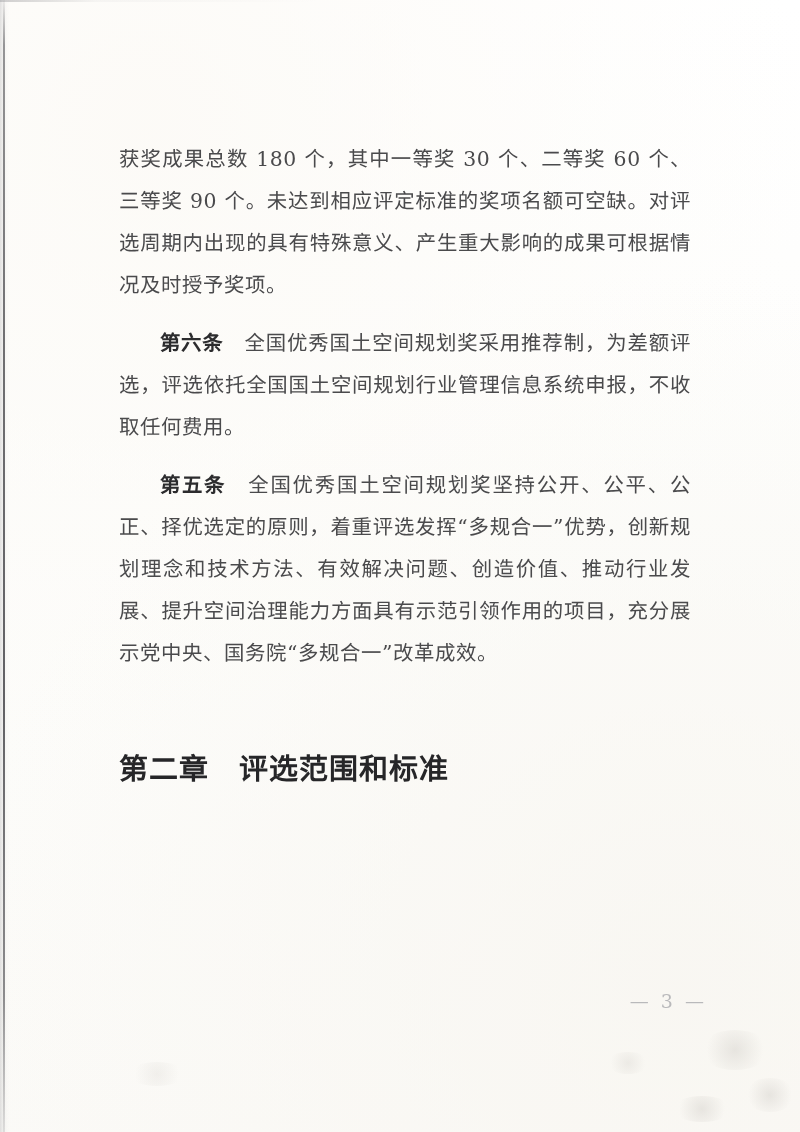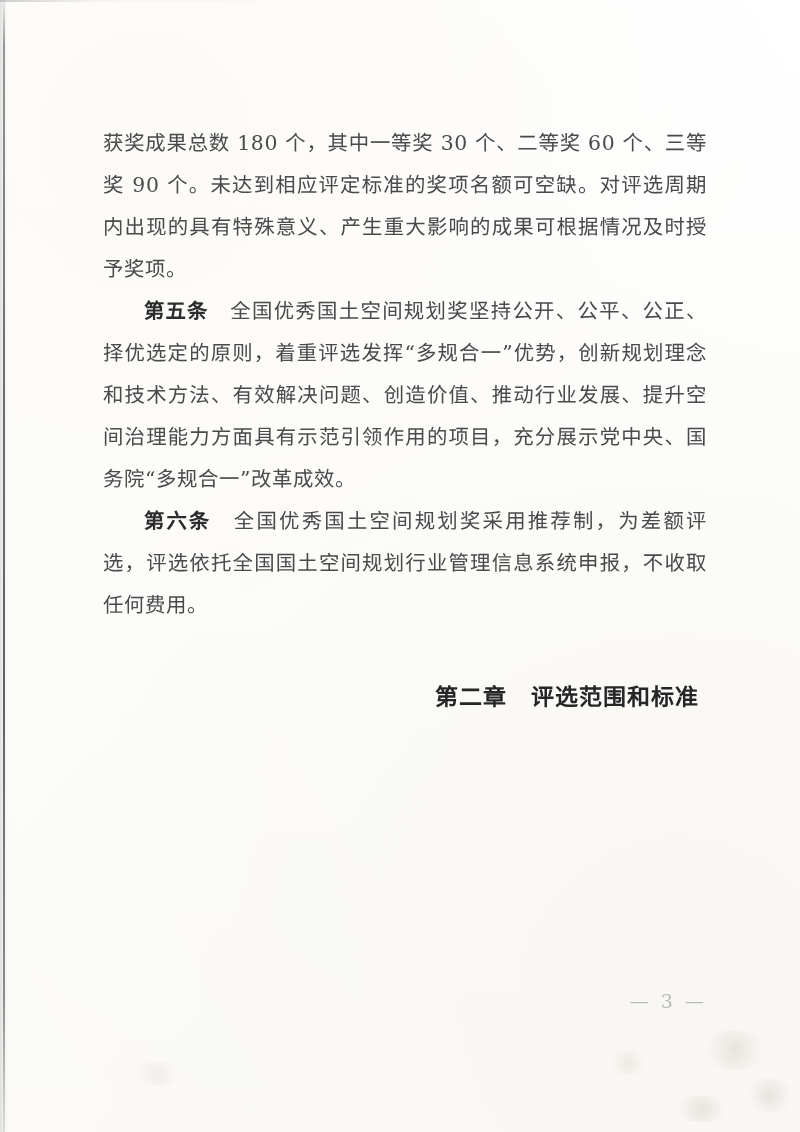--- a/index.html
+++ b/index.html
@@ -77,21 +77,21 @@
 
   
   .content {
     position: absolute;
     left: 103px;
     top: 122px;
     width: 604px;
   }
 
   .para {
-    margin: 0;
+    margin: 16px;
     font-size: 20.4px;
     line-height: 42px;
     color: #4a4a4c;
     text-align: justify;
     text-justify: inter-character;
     letter-spacing: 0.6px;
     text-indent: 0;
     -webkit-font-smoothing: antialiased;
   }
 
@@ -99,26 +99,26 @@
     text-indent: 41px;
   }
 
   .para .lead {
     font-weight: bold;
     color: #2c2c2e;
     letter-spacing: 0.4px;
   }
 
   .chapter-heading {
-    margin: 8px;
-    font-size: 23px;
+    margin: 16px;
+    font-size: 29px;
     line-height: 42px;
     font-weight: bold;
     color: #262628;
-    text-align: right;
+    text-align: left;
     letter-spacing: 1px;
   }
 
   .spacer-line { height: 42px; }
   .spacer-half { height: 21px; }
 
   .page-number {
     position: absolute;
     left: 103px;
     top: 986px;
@@ -145,23 +145,23 @@
   <div class="smudge s1"></div>
   <div class="smudge s2"></div>
   <div class="smudge s3"></div>
   <div class="smudge s4"></div>
   <div class="smudge s5"></div>
 
   <div class="content">
 
     <p class="para">获奖成果总数 180 个，其中一等奖 30 个、二等奖 60 个、三等奖 90 个。未达到相应评定标准的奖项名额可空缺。对评选周期内出现的具有特殊意义、产生重大影响的成果可根据情况及时授予奖项。</p>
 
+    <p class="para indent"><span class="lead">第六条</span><span>　</span><span>全国优秀国土空间规划奖采用推荐制，为差额评选，评选依托全国国土空间规划行业管理信息系统申报，不收取任何费用。</span></p>
+
     <p class="para indent"><span class="lead">第五条</span><span>　</span><span>全国优秀国土空间规划奖坚持公开、公平、公正、择优选定的原则，着重评选发挥“多规合一”优势，创新规划理念和技术方法、有效解决问题、创造价值、推动行业发展、提升空间治理能力方面具有示范引领作用的项目，充分展示党中央、国务院“多规合一”改革成效。</span></p>
-
-    <p class="para indent"><span class="lead">第六条</span><span>　</span><span>全国优秀国土空间规划奖采用推荐制，为差额评选，评选依托全国国土空间规划行业管理信息系统申报，不收取任何费用。</span></p>
 
     <div class="spacer-line"></div>
 
     <h2 class="chapter-heading">第二章　评选范围和标准</h2>
 
     <div class="spacer-half"></div>
 
 
 
 

